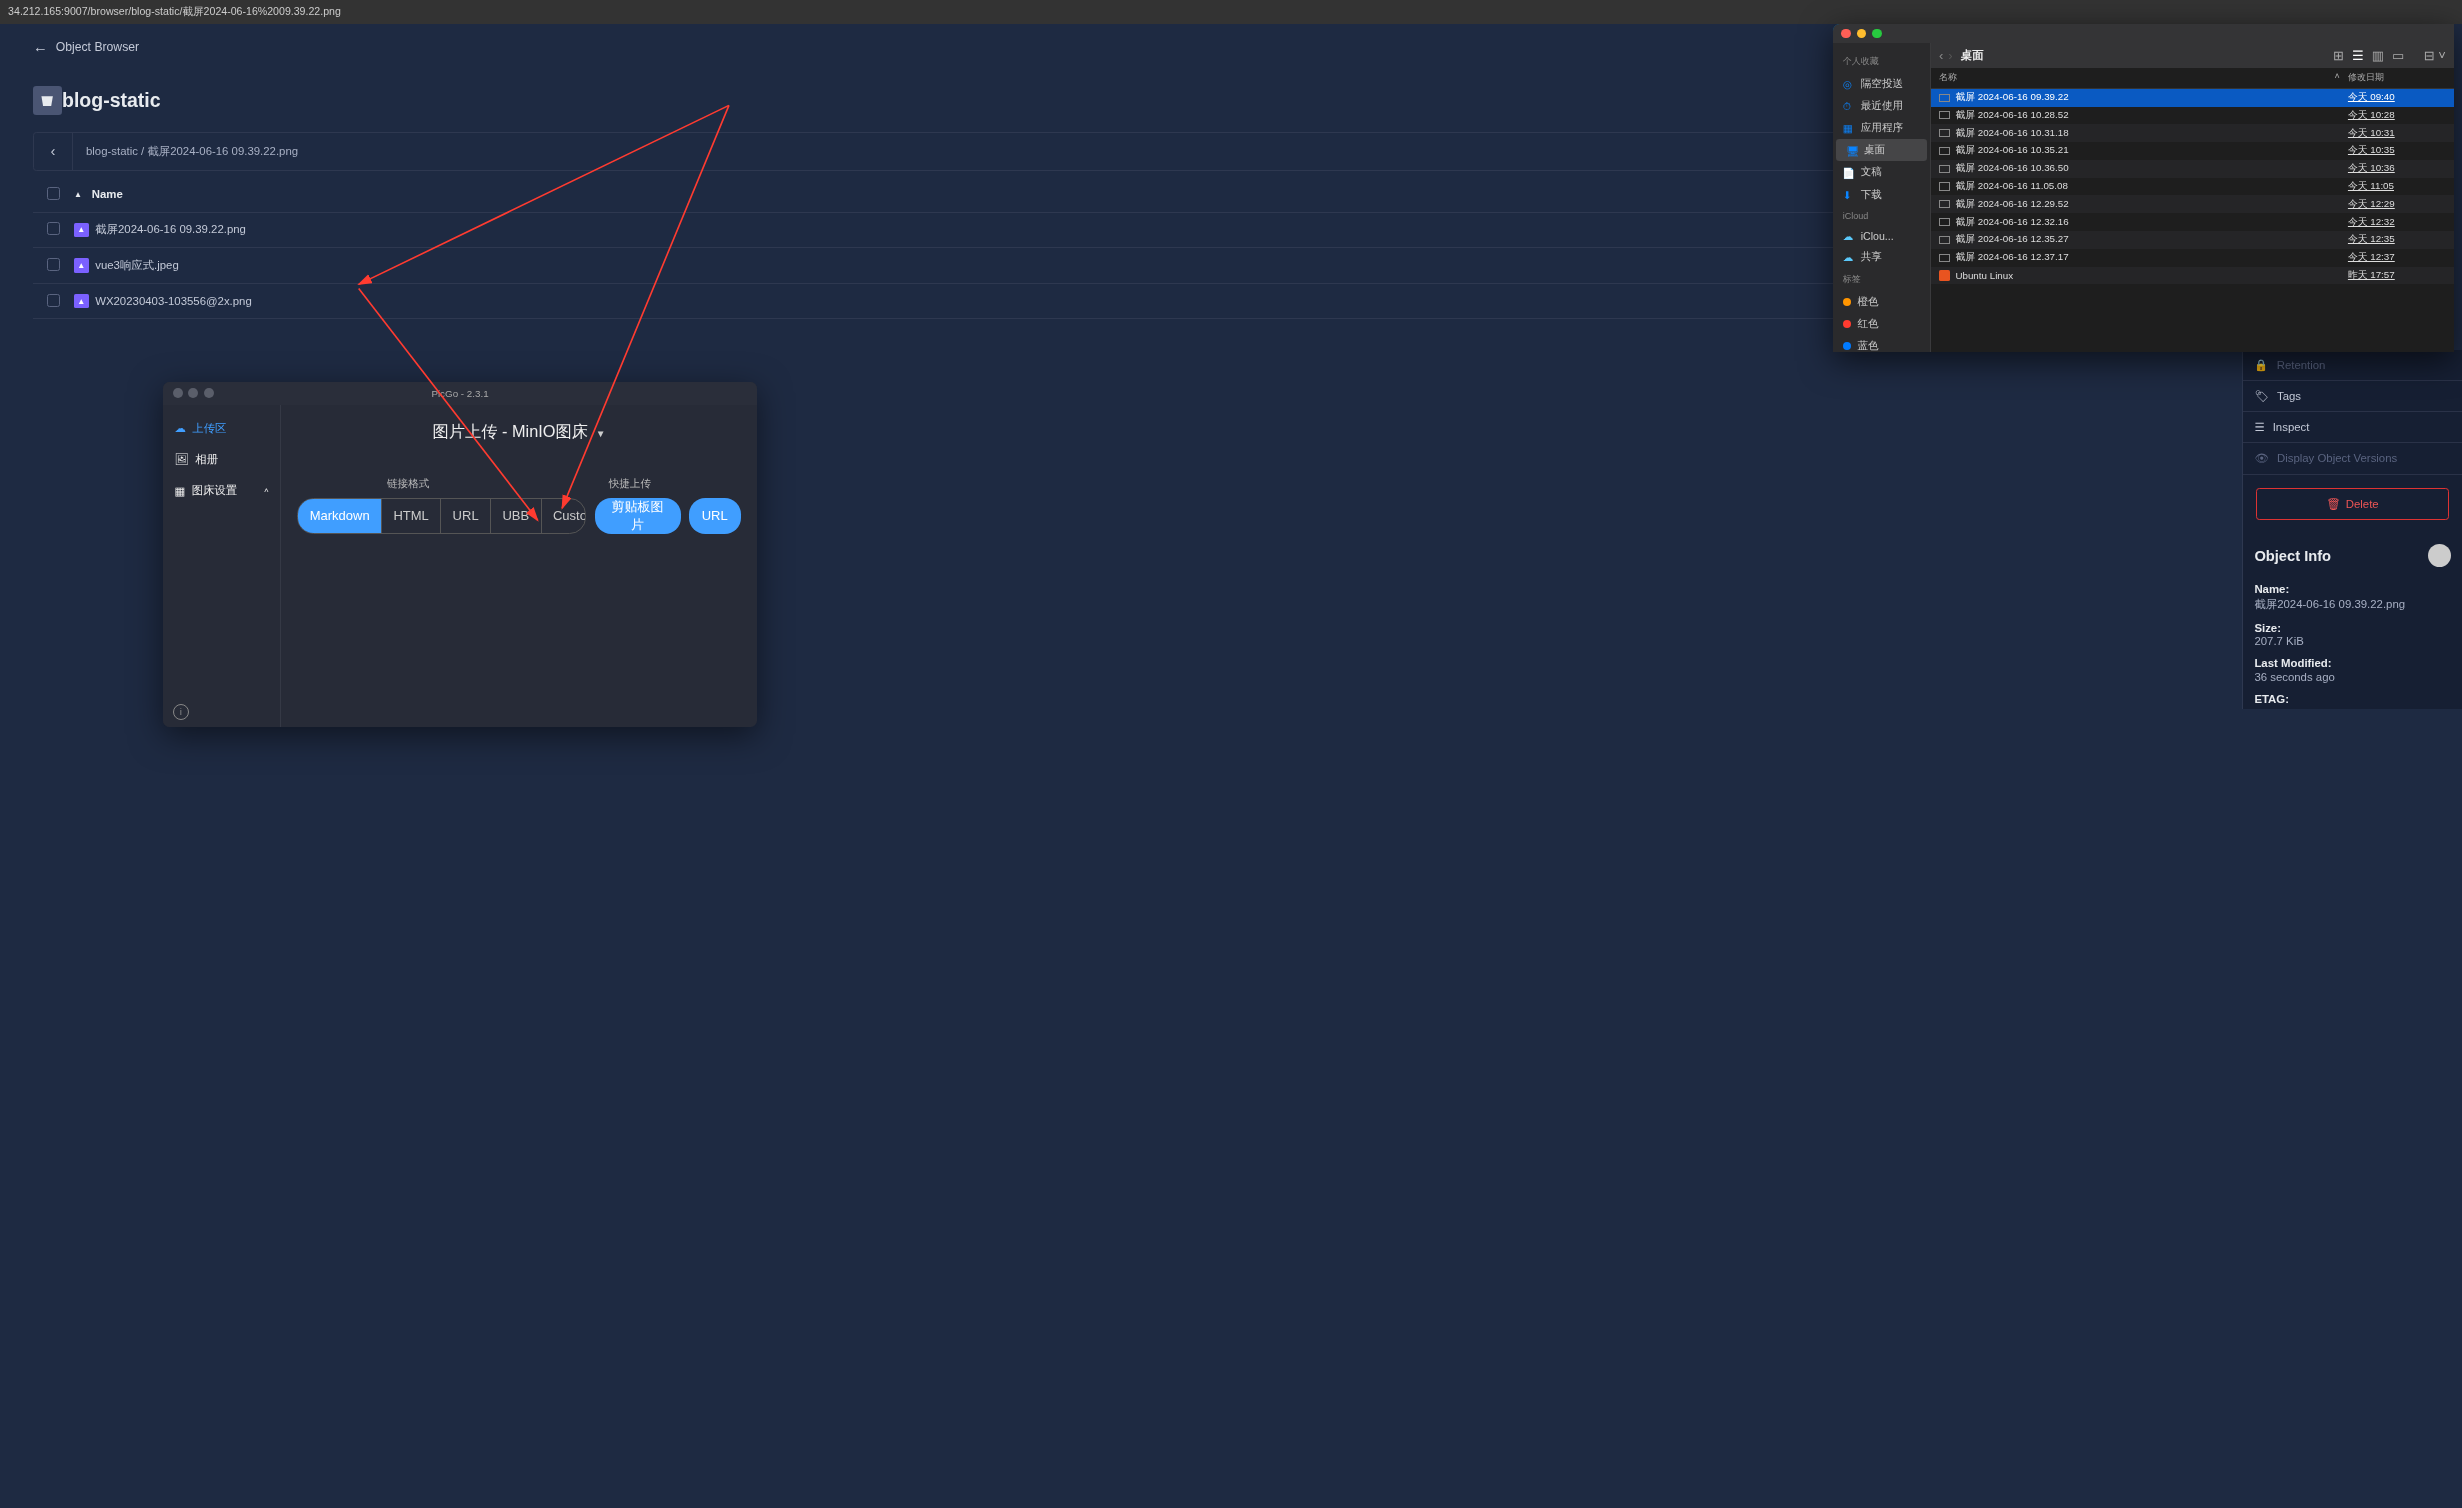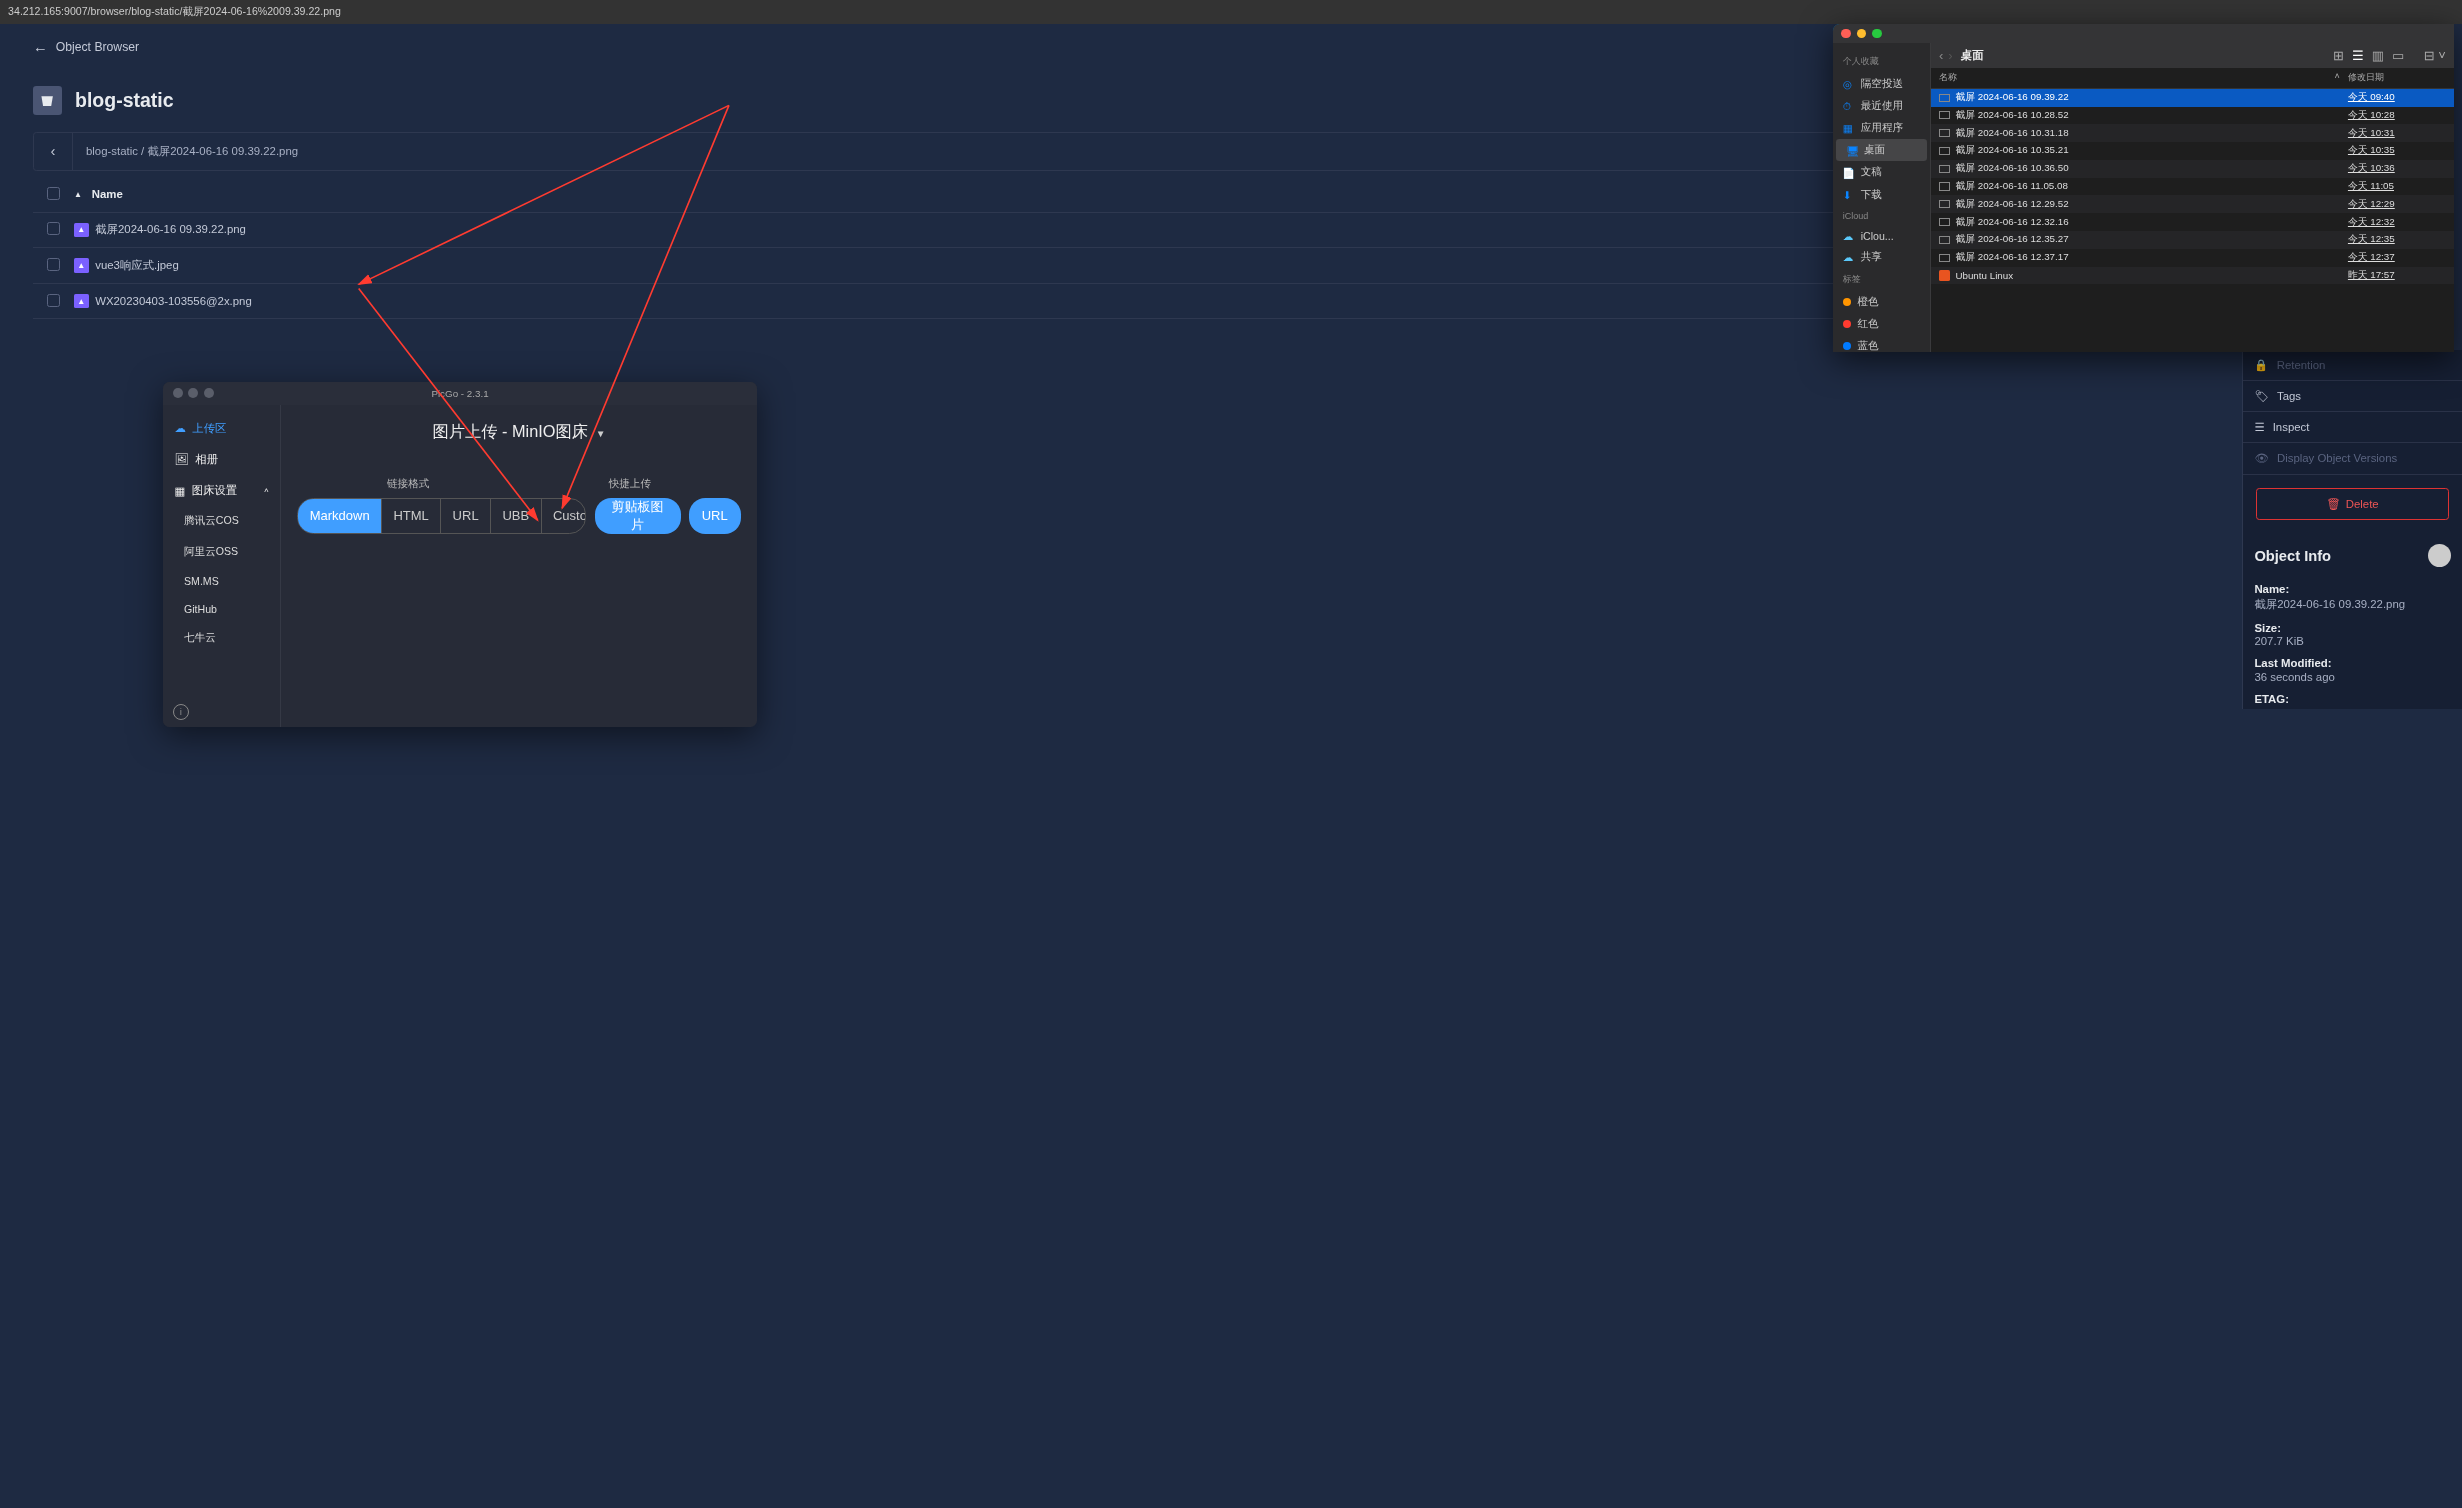--- a/index.html
+++ b/index.html
@@ -5,21 +5,21 @@
 *{margin:0;padding:0;box-sizing:border-box;font-family:-apple-system,BlinkMacSystemFont,"Segoe UI",Arial,sans-serif;}
 body{background:#1e2a42;color:#c4cad8;overflow:hidden;height:100vh;}
 .url-bar{background:#333;color:#ccc;padding:4.9px 8.1px;font-size:10.6px;}
 .app{position:relative;height:calc(100vh - 23px);}
 .top-bar{display:flex;align-items:center;padding:8.1px 33px;gap:16.3px;}
 .back-btn{display:flex;align-items:center;gap:8.1px;color:#c4cad8;font-size:12.2px;}
 .back-btn .arrow{font-size:14.7px;}
 .search-box{flex:1;max-width:472px;margin-left:auto;display:flex;align-items:center;background:transparent;border:0.8px solid #3a4560;border-radius:3.3px;padding:6.5px 9.8px;gap:6.5px;}
 .search-box input{background:transparent;border:none;color:#7a8399;font-size:11.4px;flex:1;outline:none;}
 .main-content{padding:16.3px 33px;}
-.bucket-header{display:flex;align-items:center;gap:13px;margin-bottom:8.1px;}
+.bucket-header{display:flex;align-items:center;margin-bottom:8.1px;}
 .bucket-icon{width:29px;height:29px;background:#4a5573;border-radius:3.3px;display:flex;align-items:center;justify-content:center;}
 .bucket-title h1{font-size:19.5px;font-weight:700;color:#e8ebef;}
 .bucket-meta{font-size:10.6px;color:#7a8399;margin-left:42px;}
 .bucket-meta .bold{color:#c4cad8;font-weight:600;}
 .breadcrumb-bar{display:flex;align-items:center;border:0.8px solid #2e3850;border-radius:3.3px;margin-top:16.3px;height:39px;}
 .bc-back{width:39px;height:39px;border-right:0.8px solid #2e3850;display:flex;align-items:center;justify-content:center;font-size:14.7px;}
 .bc-path{padding:0 13px;font-size:11.4px;color:#a8b0c4;}
 .file-table{margin-top:6.5px;}
 .ft-head{display:flex;align-items:center;padding:9.8px 0;border-bottom:0.8px solid #2e3850;font-size:11.4px;font-weight:600;color:#e8ebef;}
 .ft-row{display:flex;align-items:center;padding:9.8px 0;border-bottom:0.8px solid #2e3850;font-size:11.4px;}
@@ -228,27 +228,20 @@
           </div>
         <div class="pg-item">
             <span>🖼</span>
             <span>相册</span>
           </div>
         <div class="pg-item">
             <span>▦</span>
             <span>图床设置</span>
             <span class="chev">˄</span>
           </div>
-        <div id="pg-providers">
-            <div class="pg-sub">腾讯云COS</div>
-            <div class="pg-sub">阿里云OSS</div>
-            <div class="pg-sub">SM.MS</div>
-            <div class="pg-sub">GitHub</div>
-            <div class="pg-sub">七牛云</div>
-          </div>
         <div class="pg-info">i</div>
       </div>
       <div class="picgo-main">
         <div class="pg-head"><span>图片上传 - MinIO图床</span> <span class="tri">▼</span></div>
         <div class="pg-labels">
           <span>链接格式</span>
           <span>快捷上传</span>
         </div>
         <div class="pg-buttons">
           <div class="seg" id="pg-formats">

